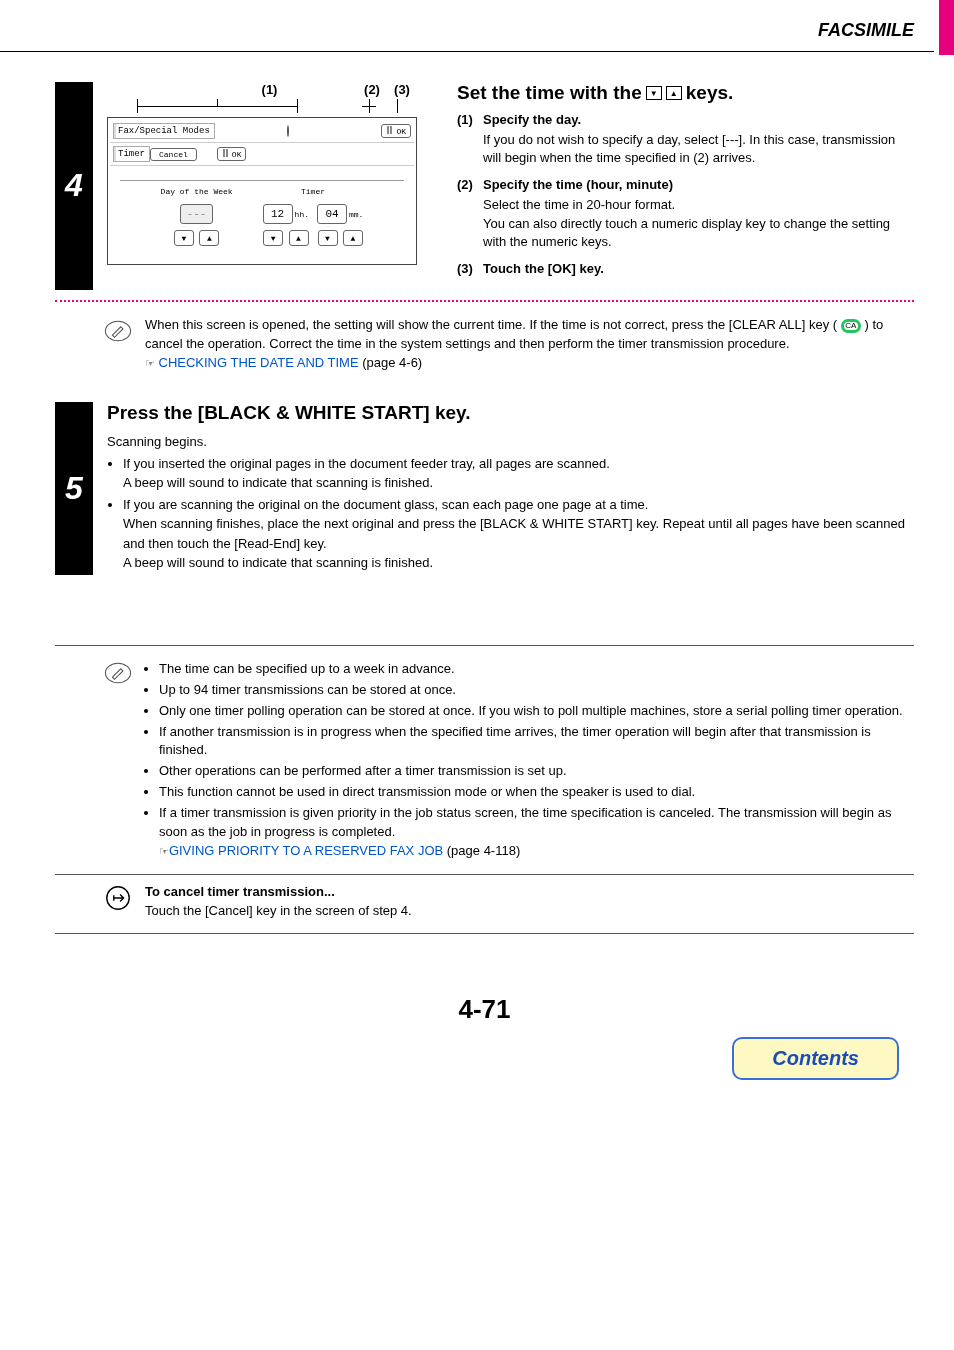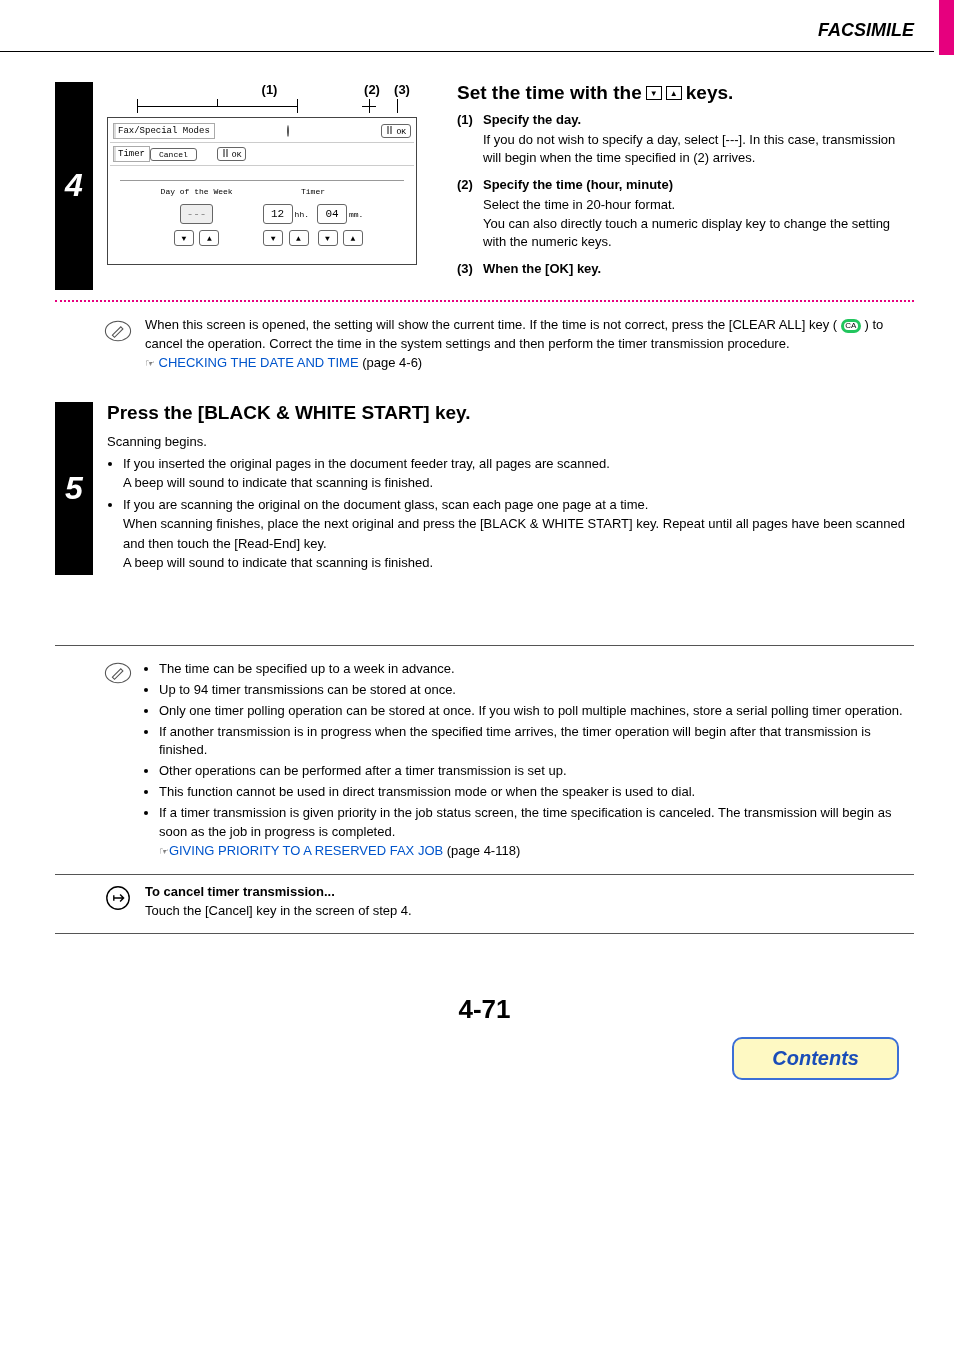--- a/index.html
+++ b/index.html
@@ -382,21 +382,21 @@
               <div class="instr-num">(2)</div>
               <div style="flex:1;">
                 <div class="instr-head">Specify the time (hour, minute)</div>
                 <div class="instr-body" style="white-space:pre-line;">Select the time in 20-hour format.
 You can also directly touch a numeric display key to change the setting with the numeric keys.</div>
               </div>
             </div>
             <div class="instr-item">
               <div class="instr-num">(3)</div>
               <div style="flex:1;">
-                <div class="instr-head">When the [OK] key.</div>
+                <div class="instr-head">Touch the [OK] key.</div>
               </div>
             </div>
           </div>
         </div>
 
       </div>
     </div>
 
     <div class="dashed-sep"></div>
 

